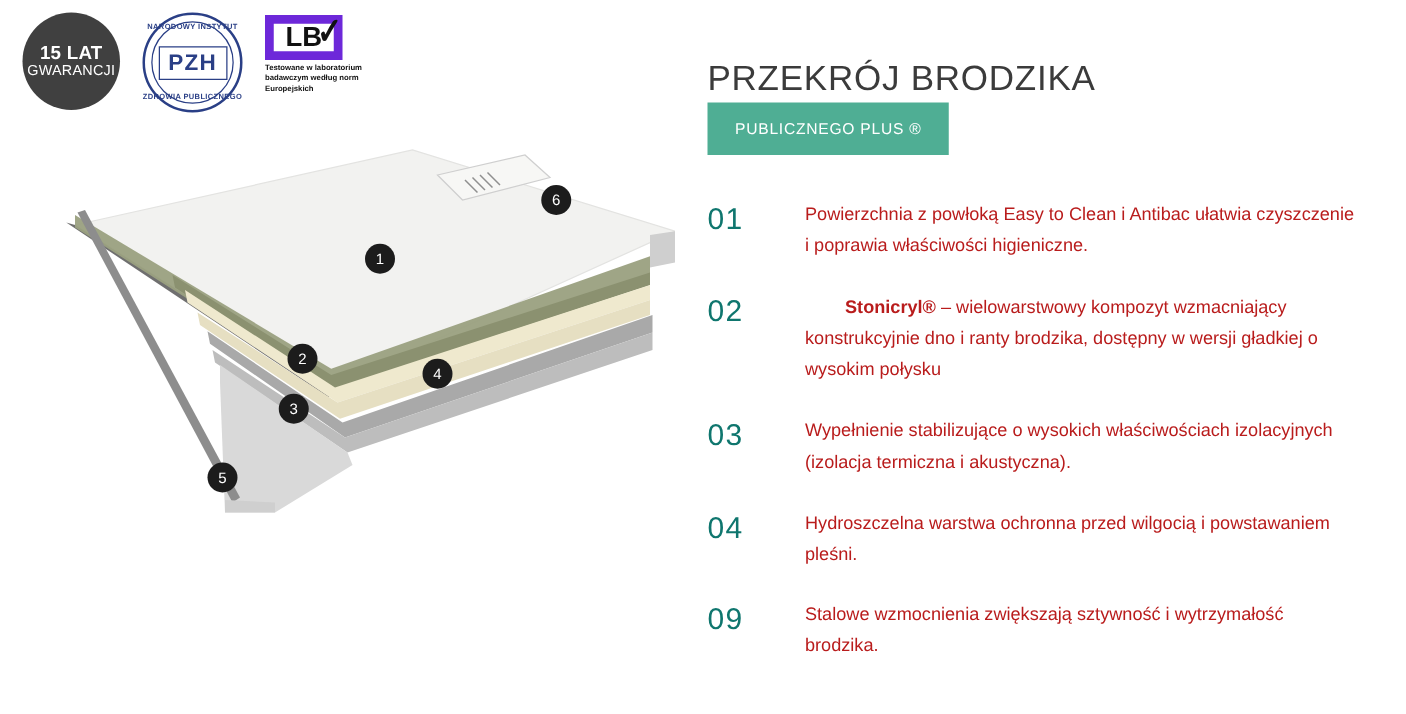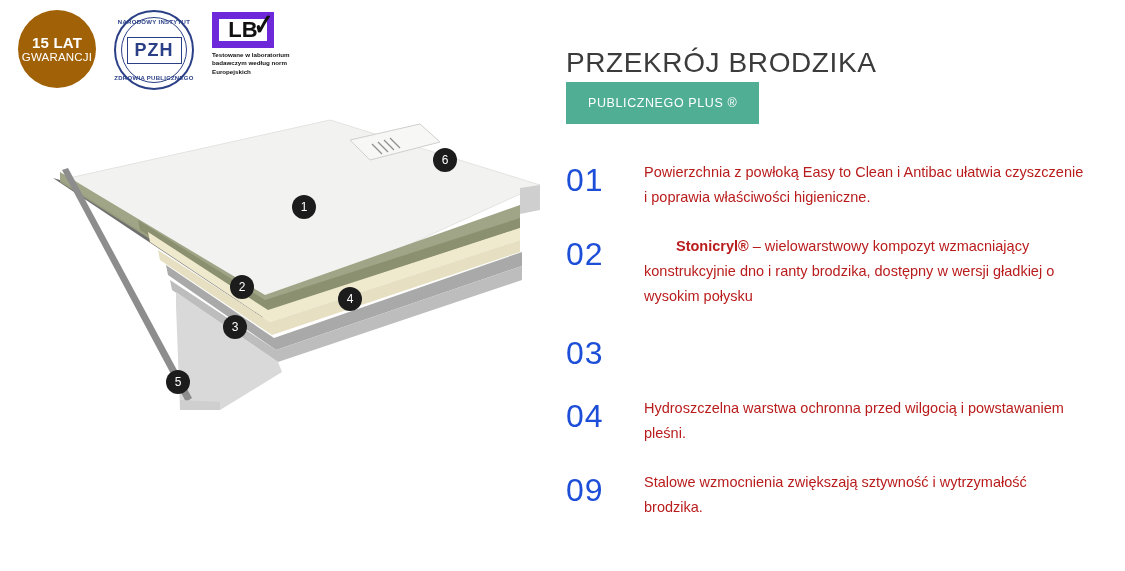--- a/index.html
+++ b/index.html
@@ -22,21 +22,21 @@
     position: absolute;
     top: 10px;
     left: 18px;
     display: flex;
     align-items: flex-start;
     gap: 18px;
   }
   .badge-guarantee {
     width: 78px; height: 78px;
     border-radius: 50%;
-    background: #a16207;
+    background: #404040;
     color: #ffffff;
     display: flex;
     flex-direction: column;
     align-items: center;
     justify-content: center;
     line-height: 1.15;
   }
   .badge-guarantee .big {
     font-size: 15px;
     font-weight: bold;
@@ -178,22 +178,22 @@
     width: 520px;
   }
   .item {
     display: flex;
     align-items: flex-start;
     margin-bottom: 24px;
   }
   .item .num {
     width: 78px;
     flex: 0 0 78px;
-    font-size: 32px;
-    color: #1d4ed8;
+    font-size: 24px;
+    color: #0f766e;
     letter-spacing: 1px;
     padding-top: 2px;
   }
   .item .txt {
     font-size: 14.5px;
     line-height: 1.72;
     color: #b91c1c;
     max-width: 440px;
   }
   .item .txt b { font-weight: bold; margin-left: 32px; }
@@ -281,20 +281,21 @@
         <div class="txt"><span>Powierzchnia z powłoką Easy to Clean i Antibac ułatwia czyszczenie i poprawia właściwości higieniczne.</span></div>
       </div>
 
       <div class="item">
         <div class="num">02</div>
         <div class="txt"><b>Stonicryl®</b><span> – wielowarstwowy kompozyt wzmacniający konstrukcyjnie dno i ranty brodzika, dostępny w wersji gładkiej o wysokim połysku</span></div>
       </div>
 
       <div class="item">
         <div class="num">03</div>
+        <div class="txt"><span>Wypełnienie stabilizujące o wysokich właściwościach izolacyjnych (izolacja termiczna i akustyczna).</span></div>
       </div>
 
       <div class="item">
         <div class="num">04</div>
         <div class="txt"><span>Hydroszczelna warstwa ochronna przed wilgocią i powstawaniem pleśni.</span></div>
       </div>
 
       <div class="item">
         <div class="num">09</div>
         <div class="txt"><span>Stalowe wzmocnienia zwiększają sztywność i wytrzymałość brodzika.</span></div>

